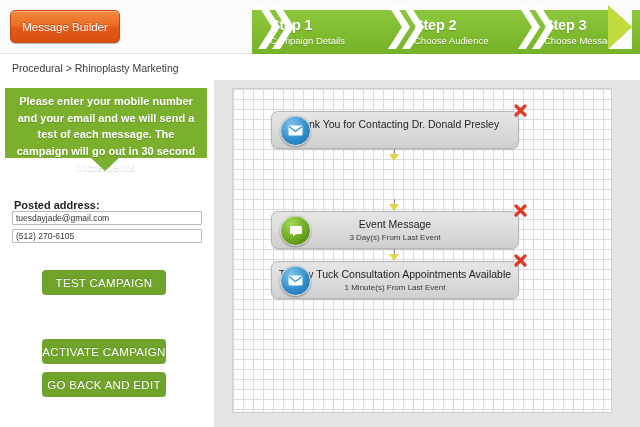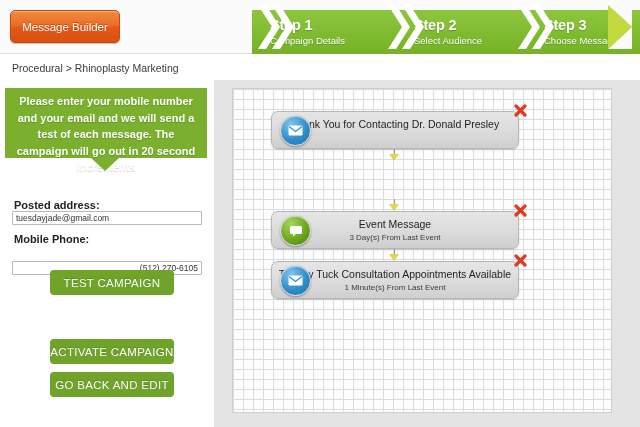--- a/index.html
+++ b/index.html
@@ -85,32 +85,32 @@
   .lbl-phone { top:233px; }
 
   .text-input {
     position:absolute; left:12px; width:190px; height:14px;
     border:1px solid #b9b9b9; background:#fff;
     font-family:"Liberation Sans", sans-serif;
     font-size:8.5px; color:#333; padding:0 3px;
     border-radius:1px;
   }
   .in-email { top:211px; }
-  .in-phone { top:261px;text-align:right; }
+  .in-phone { top:229px; }
 
   .green-btn {
     position:absolute;
     background:#6fa32a;
     border:none; border-radius:4px;
     color:#fff;
     font-family:"Liberation Sans", sans-serif;
     font-size:11.5px; letter-spacing:.3px;
     text-shadow:0 -1px 0 rgba(0,0,0,.15);
     cursor:pointer;
-    display:flex;align-items:center;justify-content:center;margin-left:8px;
+    display:flex;align-items:center;justify-content:center;
   }
   .btn-test   { left:42px; top:270px; width:124px; height:25px; }
   .btn-activate { left:42px; top:339px; width:124px; height:25px; }
   .btn-goback   { left:42px; top:372px; width:124px; height:25px; }
 
   
   .canvas-bg {
     position:absolute; left:214px; top:80px; width:426px; height:347px;
     background:#e4e4e4;
   }
@@ -195,21 +195,21 @@
     </div>
 
     <div class="steps-wrap">
       <div class="steps">
         <div class="step step-1">
           <span class="sn">Step 1</span>
           <span class="sl">Campaign Details</span>
         </div>
         <div class="step step-2">
           <span class="sn">Step 2</span>
-          <span class="sl">Select Audience</span>
+          <span class="sl">Choose Audience</span>
         </div>
         <div class="step step-3">
           <span class="sn">Step 3</span>
           <span class="sl">Choose Messages</span>
         </div>
 
       </div>
 
       <svg width="506" height="44" style="position:absolute;left:0;top:0;pointer-events:none">
 
@@ -230,21 +230,21 @@
         <polygon points="484,0 506,22 484,44 494,44 506,22 494,0" fill="#fbfbfb"></polygon>
         <path d="M482,0 L506,22 L482,44" fill="#c3da3e"></path>
       </svg>
     </div>
   </div>
 
   <div class="breadcrumb">Procedural &gt; Rhinoplasty Marketing</div>
 
   <div class="left-panel"></div>
 
-  <div class="callout">Please enter your mobile number and your email and we will send a test of each message. The campaign will go out in 20 second increments</div>
+  <div class="callout">Please enter your mobile number and your email and we will send a test of each message. The campaign will go out in 30 second increments</div>
   <div class="callout-tail"></div>
 
   <div class="field-label lbl-email">Posted address:</div>
   <input class="text-input in-email" type="text" placeholder="Email address" value="tuesdayjade@gmail.com" style="">
 
   <div class="field-label lbl-phone">Mobile Phone:</div>
   <input class="text-input in-phone" type="text" placeholder="Mobile Phone" value="(512) 270-6105" style="">
 
   <button class="green-btn btn-test">
     <span>TEST CAMPAIGN</span>

